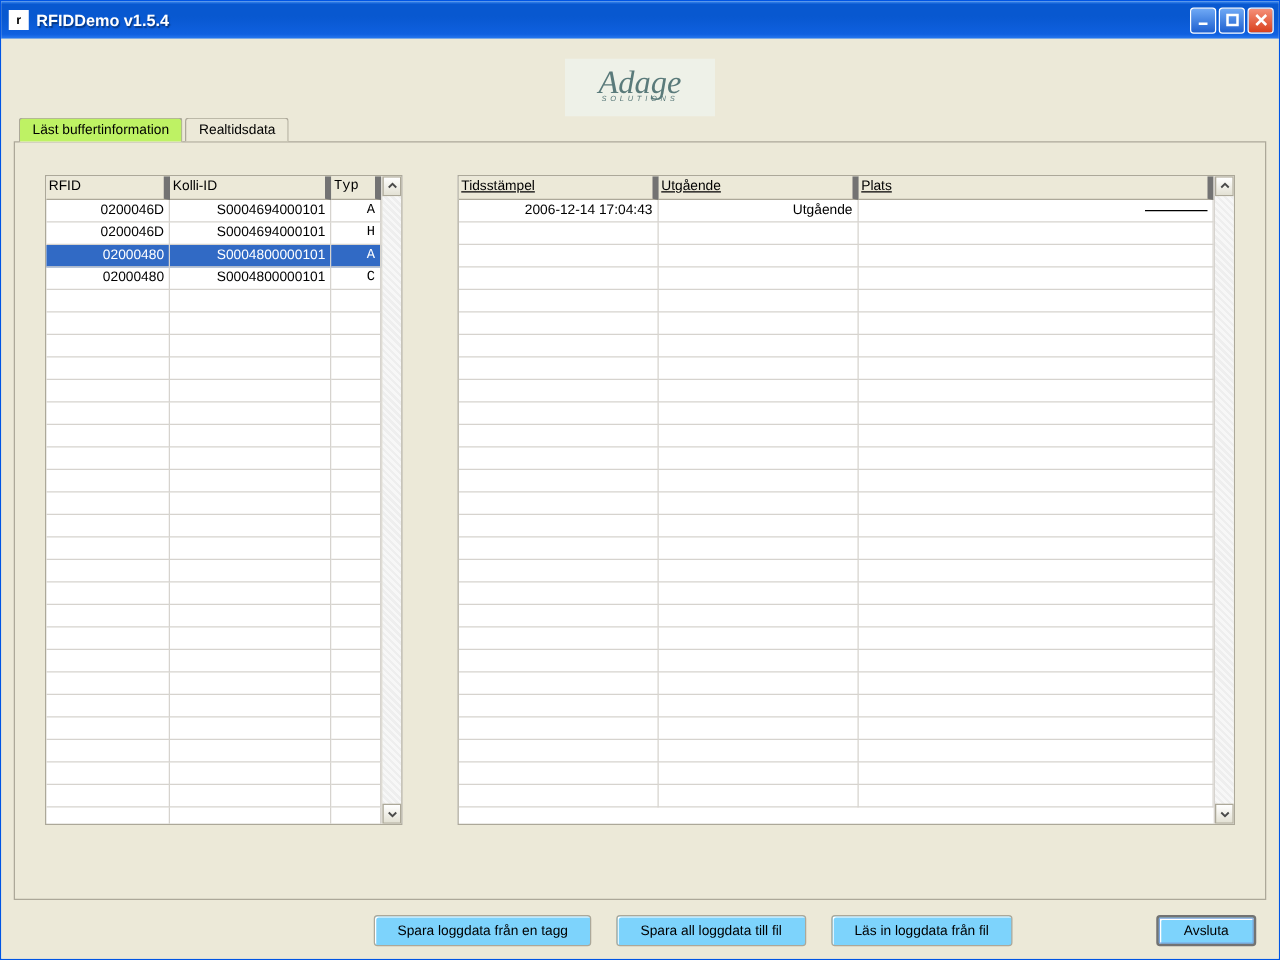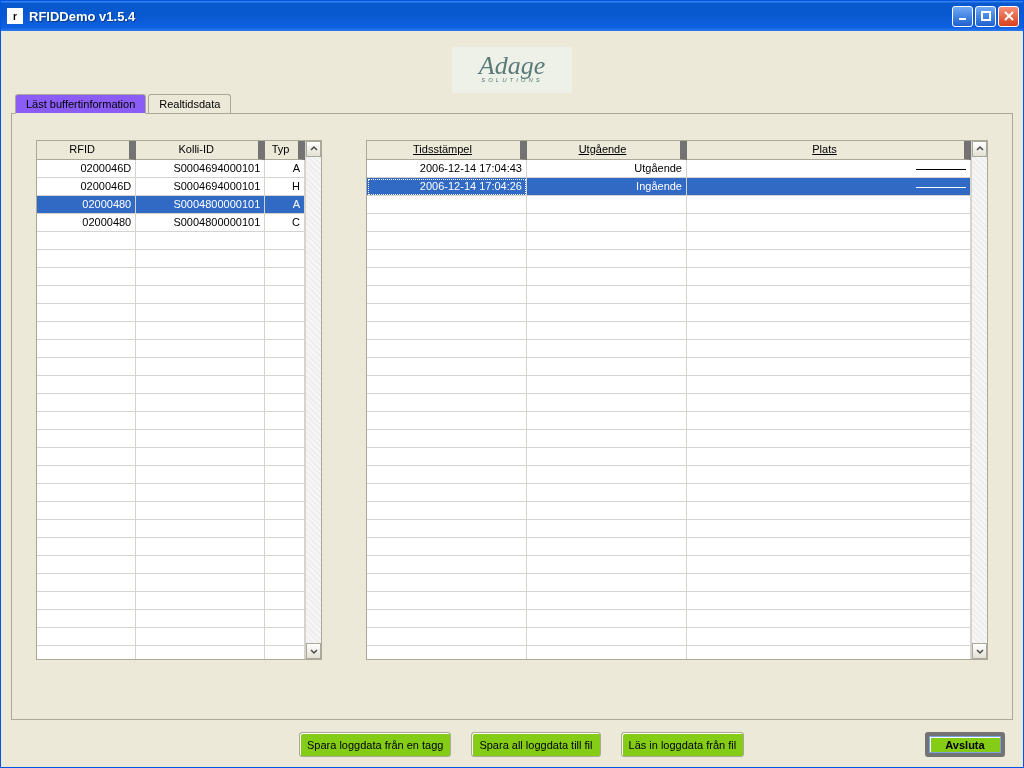--- a/index.html
+++ b/index.html
@@ -90,21 +90,21 @@
     border: 1px solid #aca899;
     border-bottom: none;
     background: #ece9d8;
     margin-right: 2px;
     border-top-left-radius: 3px;
     border-top-right-radius: 3px;
     position: relative;
     font-size: 11px;
   }
   .tab.active {
-    background: #8b5cf6;
+    background: #bef264;
     border-bottom: 1px solid #ece9d8;
     margin-bottom: -1px;
     z-index: 2;
   }
   .tabpanel {
     border: 1px solid #aca899;
     background: #ece9d8;
     flex: 1;
     padding: 26px 24px 20px 24px;
     display: flex;
@@ -125,24 +125,24 @@
     display: flex;
     flex-direction: column;
     overflow: hidden;
   }
   .grid-header {
     display: flex;
     height: 19px;
     background: #ece9d8;
   }
   .grid-header .hcell {
-    border-right: 7px solid #737373;
+    border-right: 5px solid #737373;
     border-bottom: 1px solid #aca899;
     padding: 2px 4px 2px 2px;
-    text-align: center;
+    text-align: left;
     font-size: 11px;
     background: #ece9d8;
     overflow: hidden;
     white-space: nowrap;
   }
   .grid-body {
     flex: 1;
     overflow: hidden;
     position: relative;
   }
@@ -184,51 +184,50 @@
     height: 16px;
     background: linear-gradient(to bottom, #fff, #e3e1d4);
     border: 1px solid #aca899;
     display: flex; align-items: center; justify-content: center;
   }
   .sb-track { flex: 1; background: repeating-linear-gradient(45deg,#eee,#eee 2px,#f7f7f7 2px,#f7f7f7 4px); }
 
   
   .grid-left .c1 { width: 100px; }
   .grid-left .c2 { width: 130px; }
-  .grid-left .c3 { width: 40px; }
+  .grid-left .c3 { width: 40px; font-family: Liberation Mono, monospace; }
   
   .grid-right .c1 { width: 160px; }
   .grid-right .c2 { width: 160px; }
   .grid-right .c3 { flex: 1; }
 
   .plats-line {
     display:inline-block; width:50px; border-top:1px solid currentColor; vertical-align: middle;
   }
 
   .footer {
     display: flex;
     align-items: center;
     padding: 12px 8px 0 8px;
     gap: 20px;
   }
   .footer .spacer1 { width: 260px; }
   .btn {
     min-width: 80px;
     height: 25px;
-    padding: 0 7px;
-    background: #84cc16;
+    padding: 0 18px;
+    background: #7dd3fc;
     border: 1px solid #aca899;
     border-radius: 3px;
     font-size: 11px;
     box-shadow: inset 1px 1px 0 #fff;
   }
   .btn.default {
-    border: 4px solid #737373;
+    border: 2px solid #737373;
     box-shadow: 0 0 0 1px #7aa3e0 inset, inset 2px 2px 0 #fff;
-    font-weight: bold;
   }
   .footer .right-push { margin-left: auto; }
 </style>
 </head>
 <body>
 
 <div class="window">
   <div class="titlebar">
     <div class="app-icon">r</div>
     <div class="title">RFIDDemo v1.5.4</div>
@@ -440,25 +439,20 @@
             <div class="hcell c2">Utgående</div>
             <div class="hcell c3">Plats</div>
           </div>
           <div class="grid-body">
             <div class="grid-rows" id="right-rows">
                 <div class="row">
                   <div class="cell c1">2006-12-14 17:04:43</div>
                   <div class="cell c2">Utgående</div>
                   <div class="cell c3"><span class="plats-line"></span></div>
                 </div>
-                <div class="row selected focused">
-                  <div class="cell c1">2006-12-14 17:04:26</div>
-                  <div class="cell c2">Ingående</div>
-                  <div class="cell c3"><span class="plats-line"></span></div>
-                </div>
                 <div class="row">
                   <div class="cell c1"></div>
                   <div class="cell c2"></div>
                   <div class="cell c3"></div>
                 </div>
                 <div class="row">
                   <div class="cell c1"></div>
                   <div class="cell c2"></div>
                   <div class="cell c3"></div>
                 </div>

